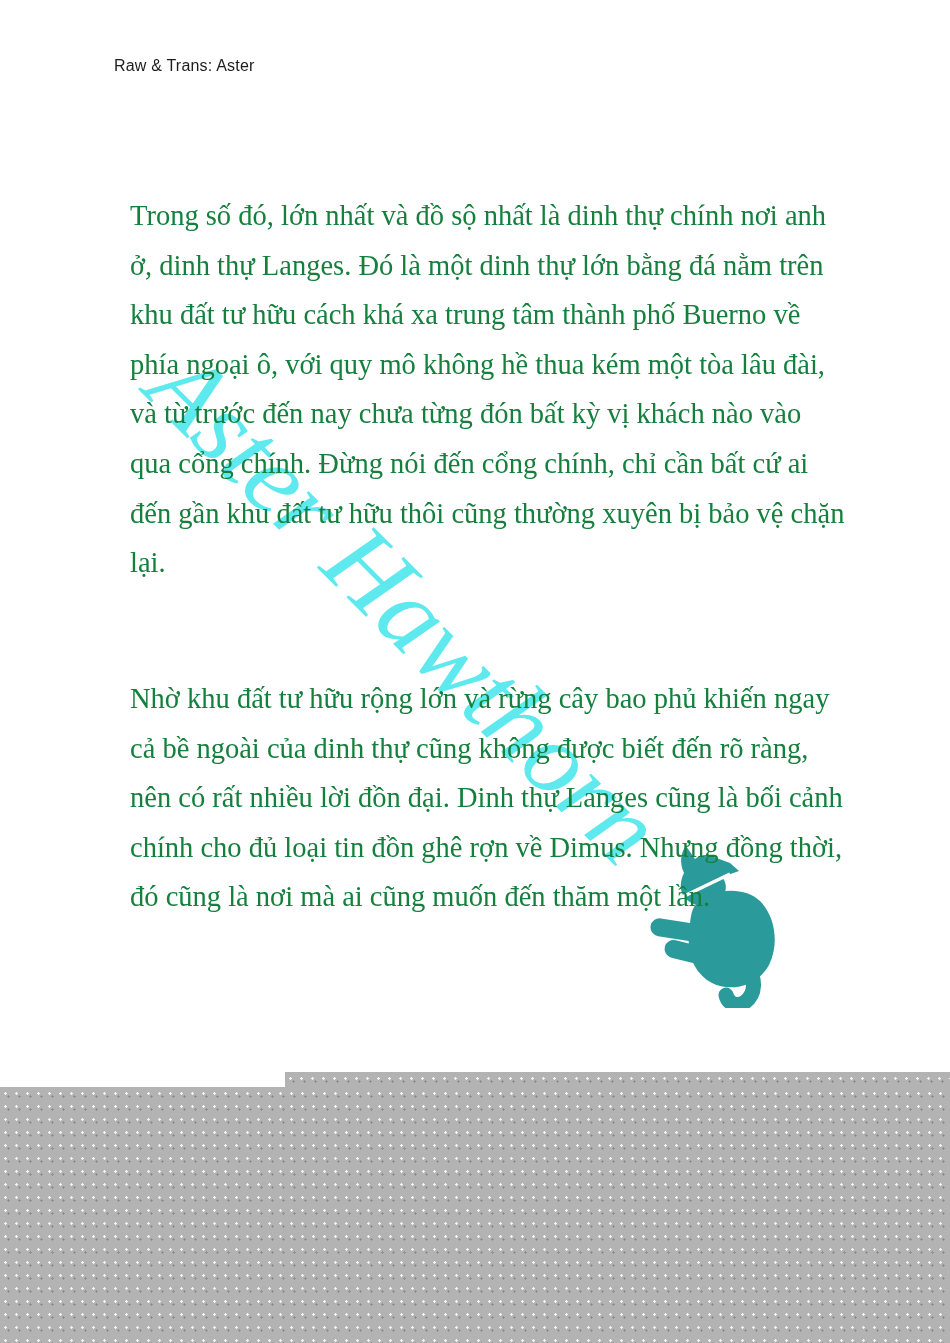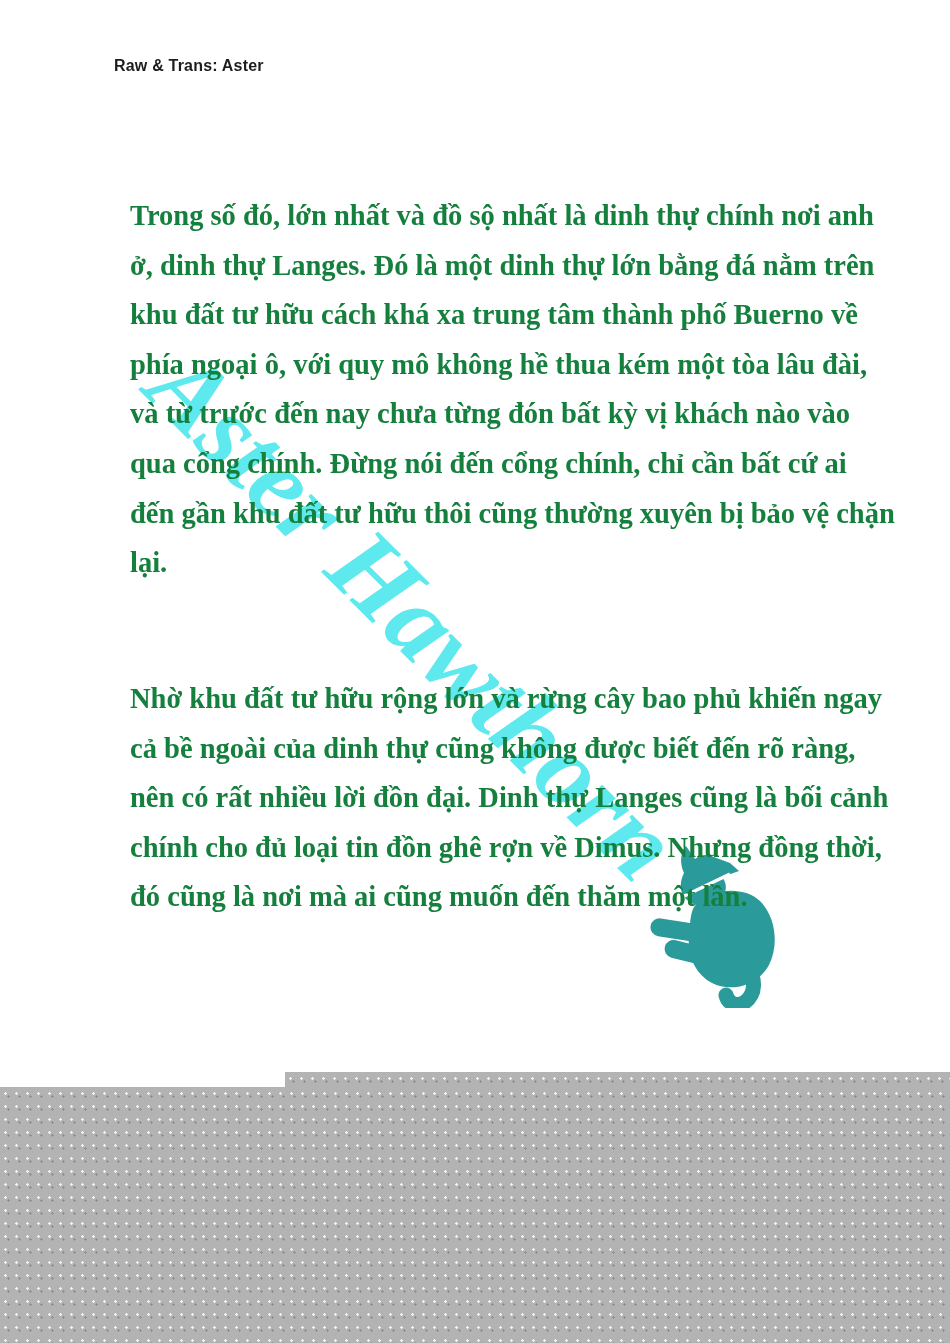--- a/index.html
+++ b/index.html
@@ -2,21 +2,20 @@
 <html style="--watermark: #5ee9ee; --cat: #2a9a9b; --redacted_bar: #b3b3b3;"><head>
 <meta charset="utf-8">
 <style>
   html,body{margin:0;padding:0;background:#fff;}
   .page{
     position:relative;
     width:950px;height:1343px;
     background:#ffffff;
     overflow:hidden;
     font-family:"Liberation Serif","DejaVu Serif",serif;
-    font-weight:bold;
   }
   .credit-header{
     position:absolute;left:114px;top:57px;
     font-family:"Liberation Sans","DejaVu Sans",sans-serif;
     font-size:16px;color:#1d1d1d;letter-spacing:.2px;
     z-index:3;
   }
   .watermark{
     position:absolute;left:210px;top:325px;
     font-family:"Liberation Serif","DejaVu Serif",serif;

